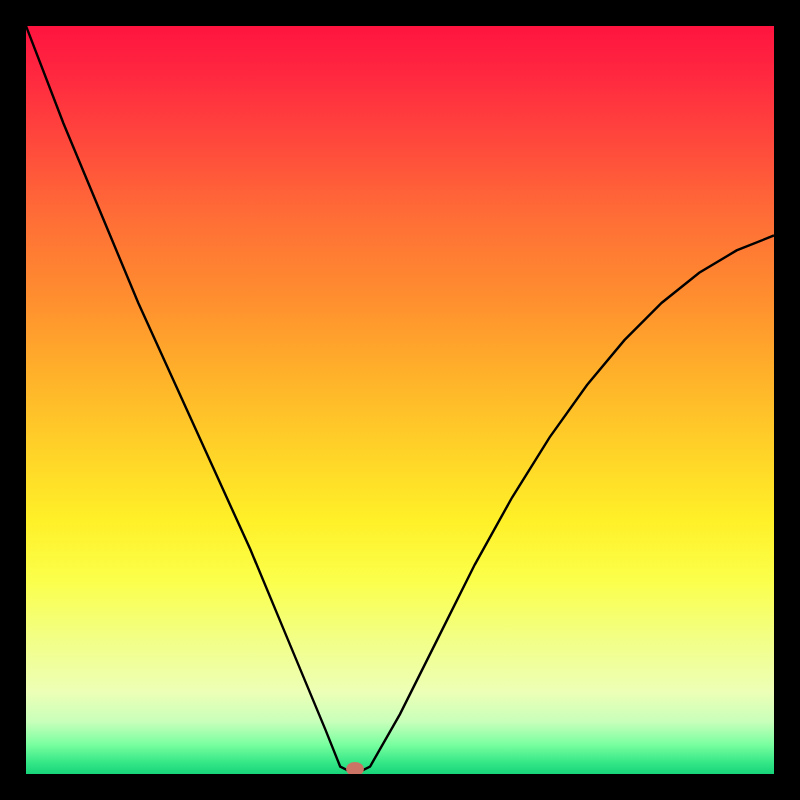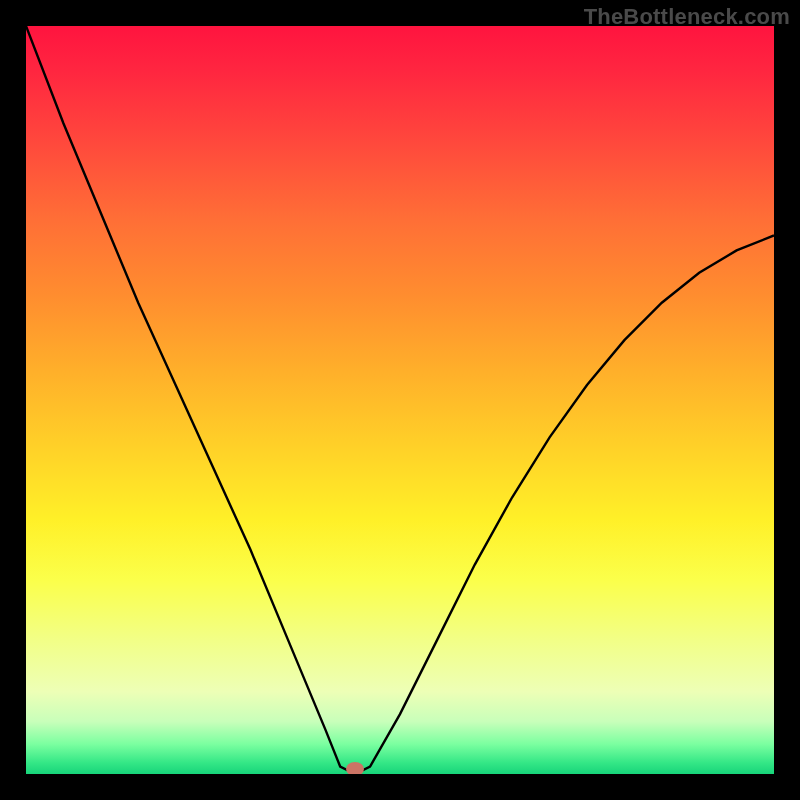--- a/index.html
+++ b/index.html
@@ -70,21 +70,20 @@
     border-radius: 50% / 50%;
     z-index: 3;
     transform: translate(-50%, -50%);
   }
 </style>
 </head>
 <body>
 
 <div class="frame">
 
-  <div class="watermark">TheBottleneck.com</div>
 
   <div class="plot-area">
     <div class="gradient-bg"></div>
 
     <svg class="curve-layer" viewBox="0 0 748 748" preserveAspectRatio="none">
       <path id="curve-path" d="M0.00 0.00 L37.40 97.24 L74.80 187.00 L112.20 276.76 L149.60 359.04 L187.00 441.32 L224.40 523.60 L261.80 613.36 L299.20 703.12 L314.16 740.52 L329.12 748.00 L344.08 740.52 L374.00 688.16 L411.40 613.36 L448.80 538.56 L486.20 471.24 L523.60 411.40 L561.00 359.04 L598.40 314.16 L635.80 276.76 L673.20 246.84 L710.60 224.40 L748.00 209.44" fill="none" stroke="#000" stroke-width="2.4"></path>
     </svg>
 
     <div class="marker" id="marker" style="left: 44%; top: 99.3%; background: rgb(203, 116, 101);"></div>
   </div>

